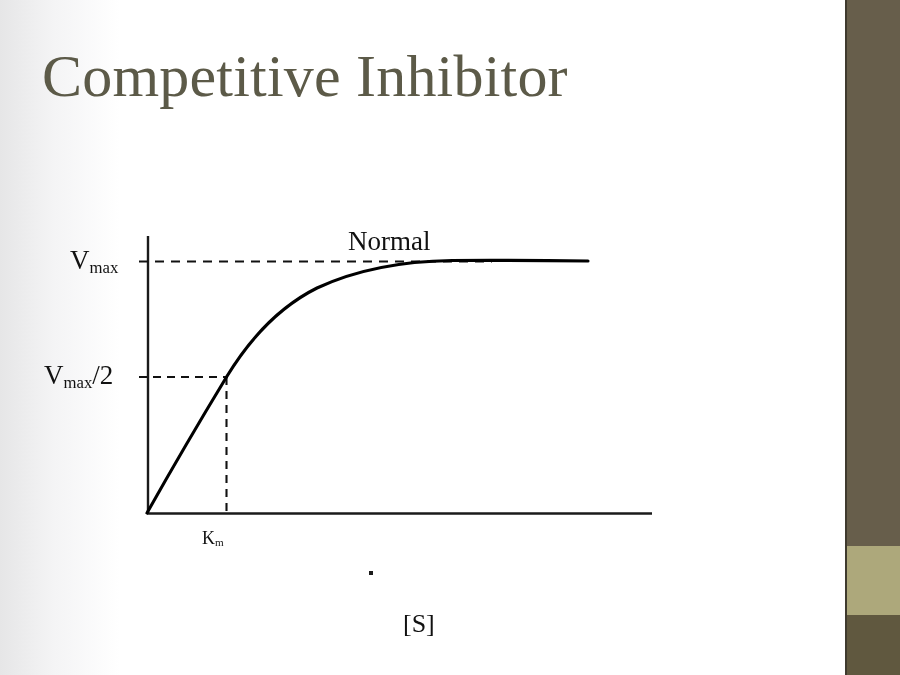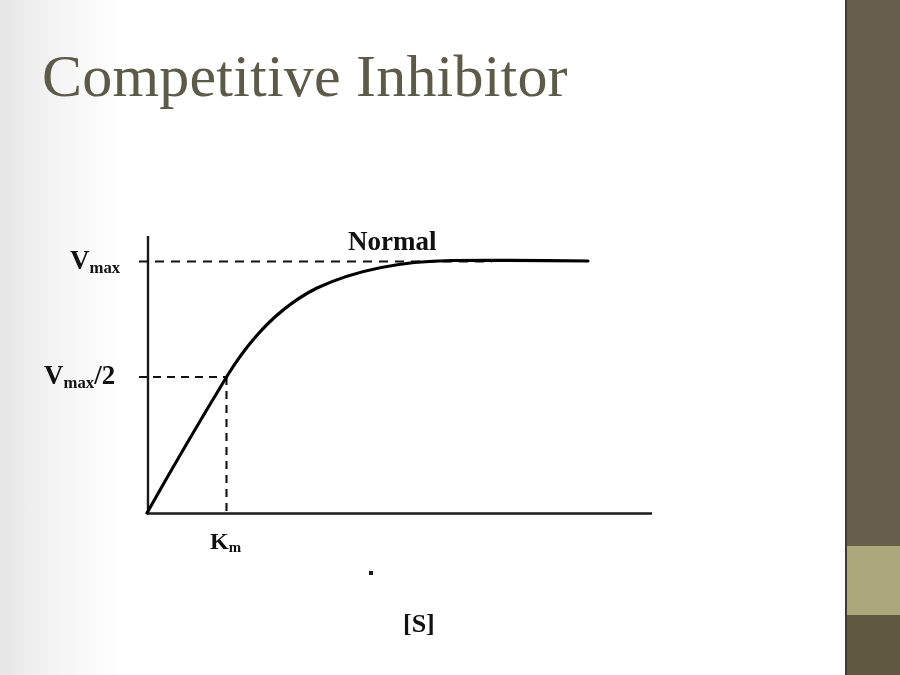--- a/index.html
+++ b/index.html
@@ -65,21 +65,20 @@
     white-space: nowrap;
   }
 
   
   .chart {
     position: absolute;
     left: 0;
     top: 0;
     width: 760px;
     height: 675px;
-    font-weight: bold;
   }
   .chart svg { display: block; }
 
   
   .axis-label {
     position: absolute;
     color: #111111;
     white-space: nowrap;
   }
   .lbl-vmax {
@@ -89,22 +88,21 @@
   }
   .lbl-vmaxhalf {
     left: 44px;
     top: 360px;
     font-size: 27px;
     text-align: right;
   }
   .lbl-km {
     left: 202px;
     top: 528px;
-    font-size: 24px;
-    margin-left: 8px;
+    font-size: 18px;
   }
   .lbl-normal {
     left: 348px;
     top: 226px;
     font-size: 27px;
     text-align: center;
   }
   .lbl-s {
     left: 403px;
     top: 609px;

